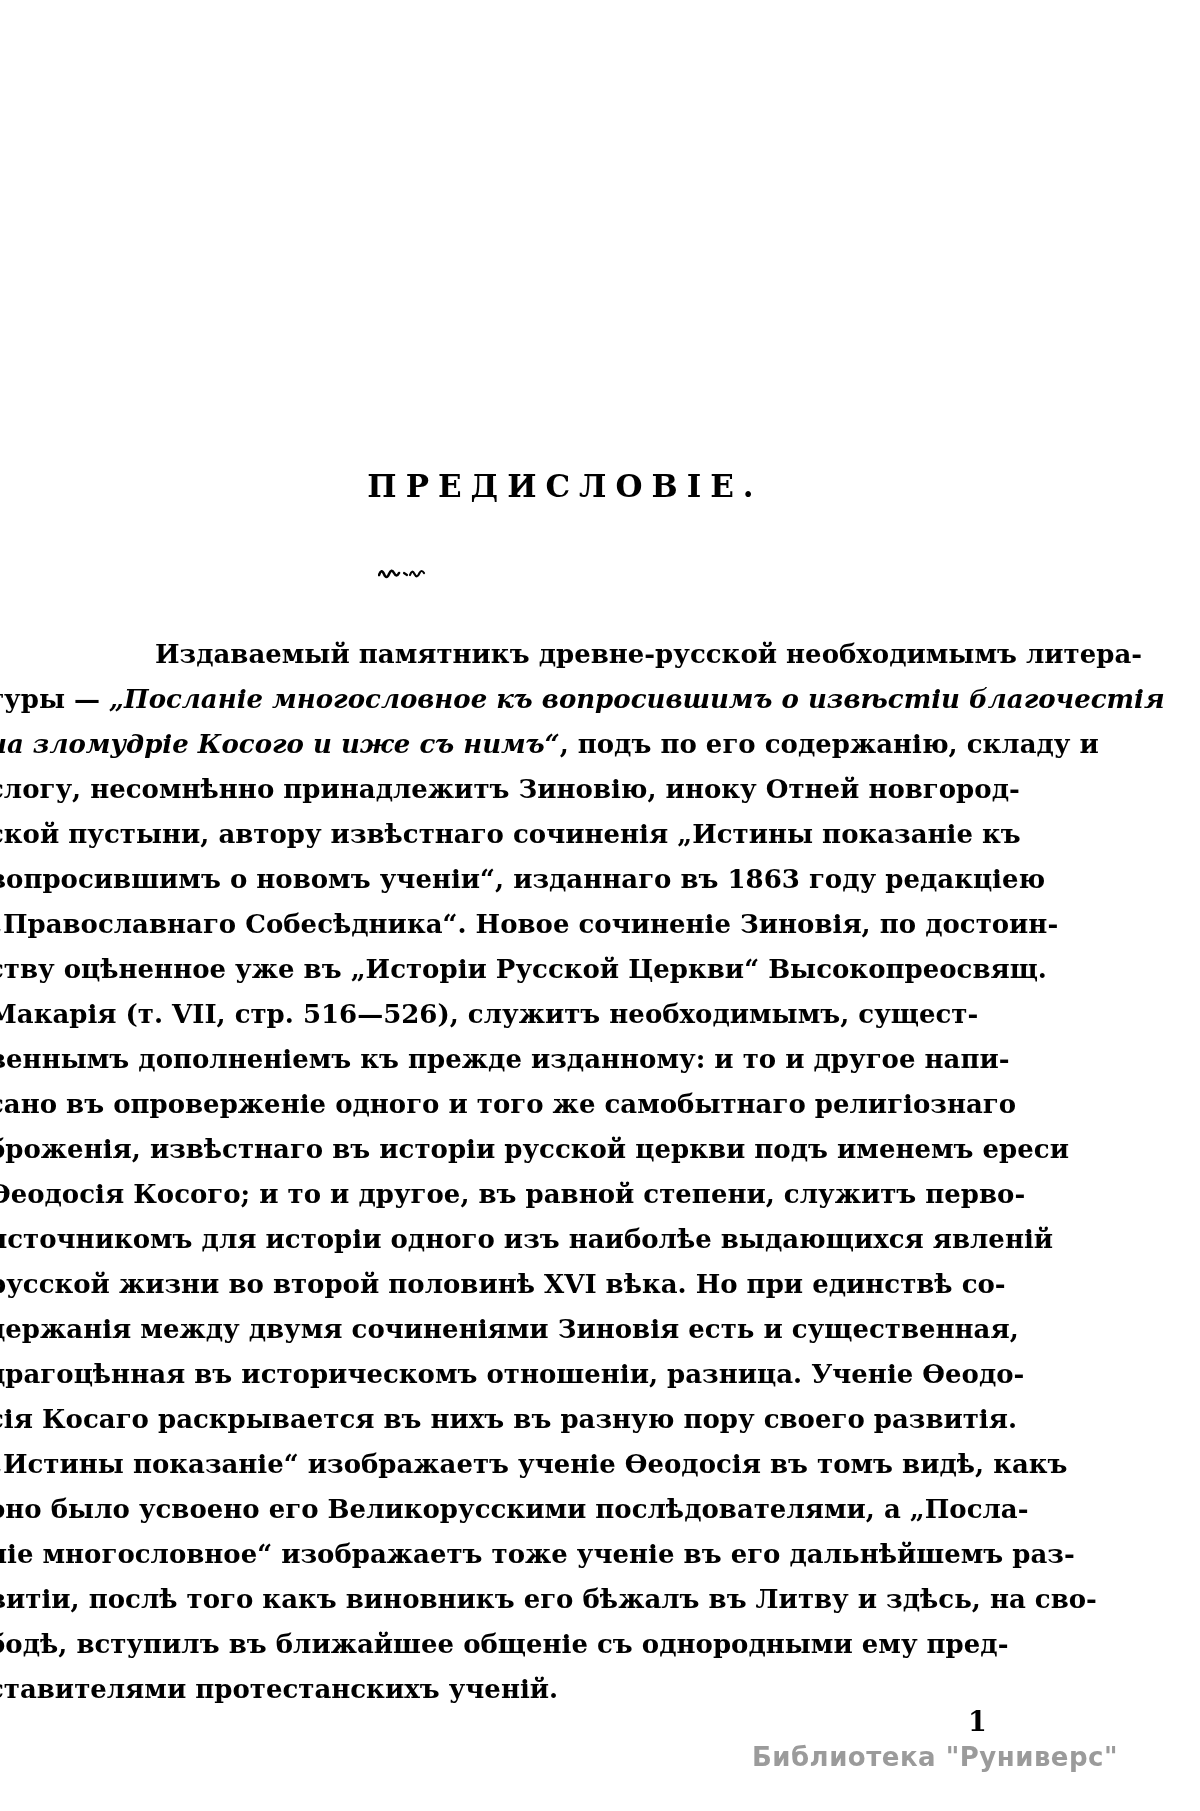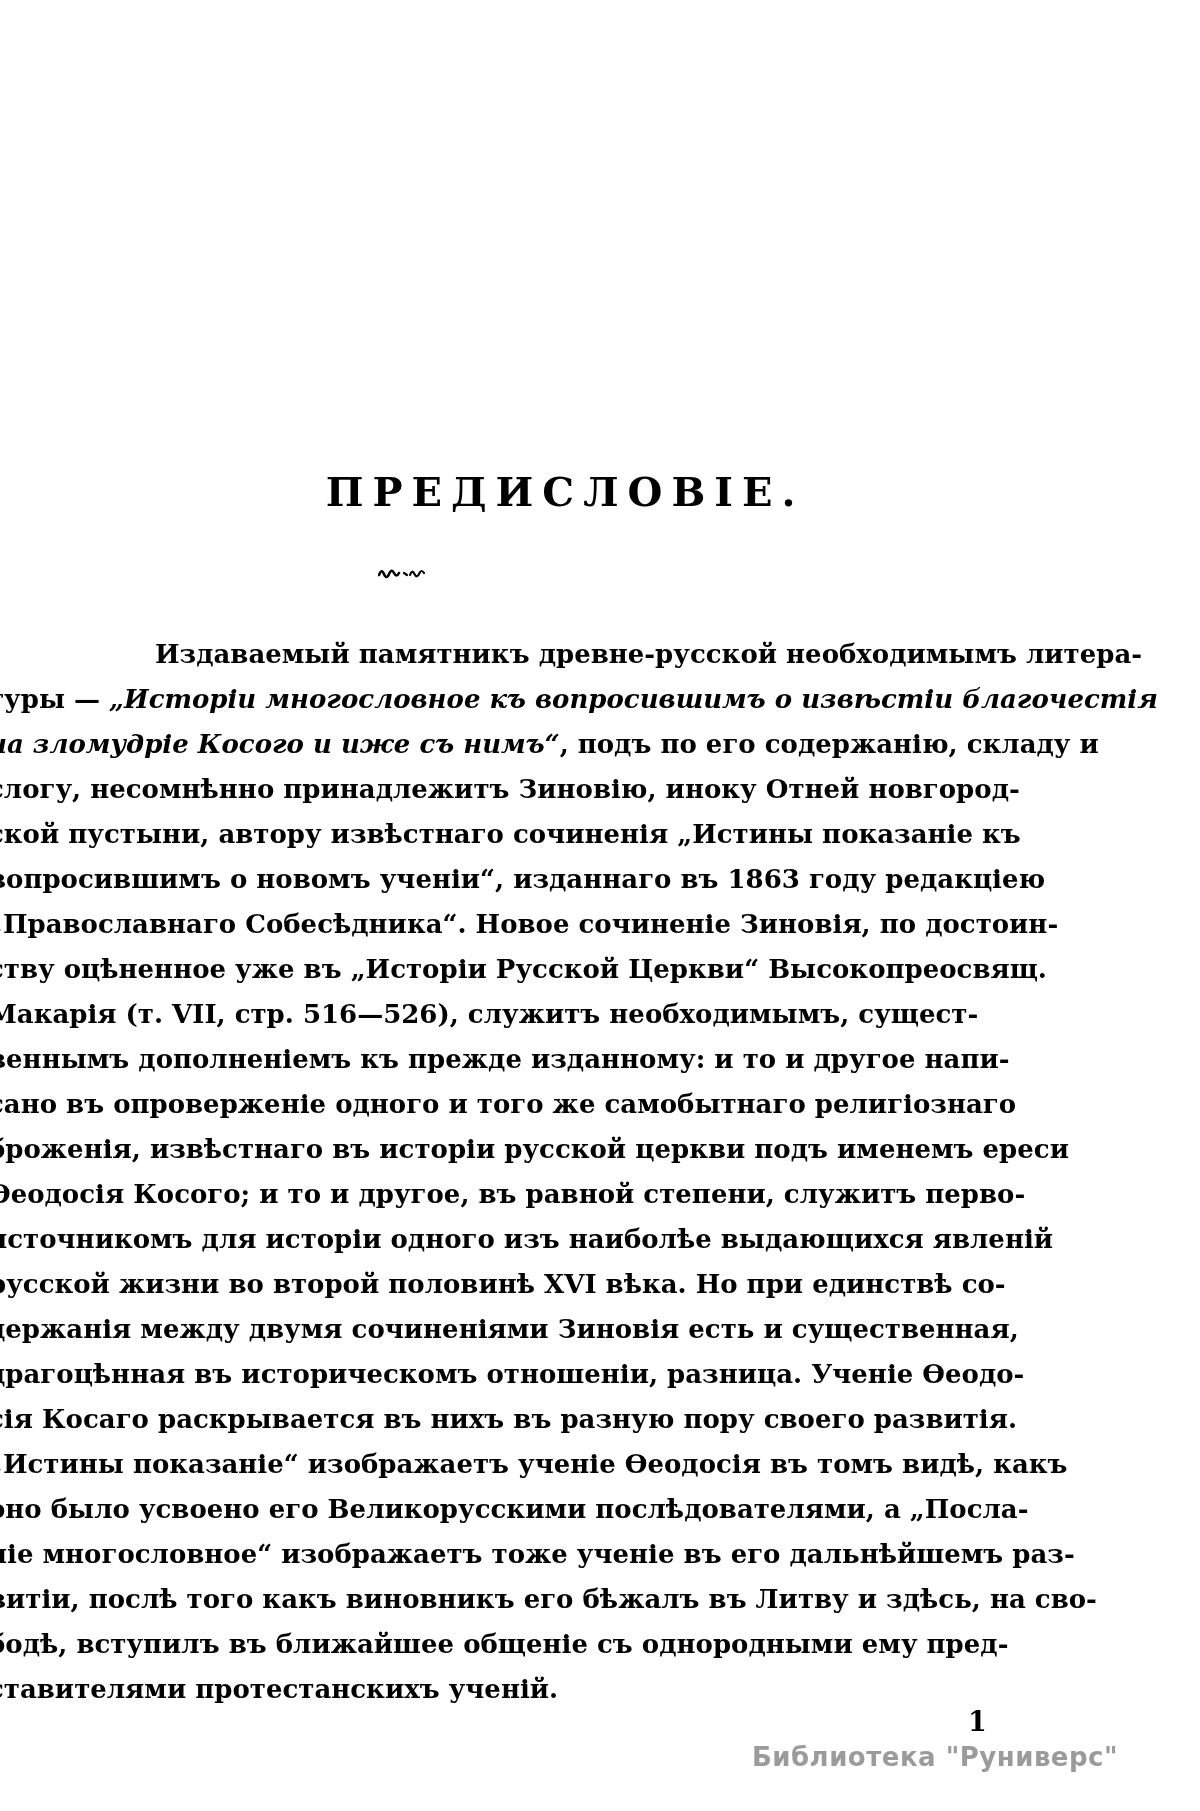--- a/index.html
+++ b/index.html
@@ -15,21 +15,21 @@
     overflow: hidden;
     font-family: "DejaVu Serif", "Liberation Serif", serif;
     color: #000000;
   }
   .title {
     position: absolute;
     top: 468px;
     left: 0;
     width: 1130px;
     text-align: center;
-    font-size: 40px;
+    font-size: 31px;
     font-weight: bold;
     letter-spacing: 9px;
     white-space: nowrap;
   }
   .ornament {
     position: absolute;
     top: 566px;
     left: 378px;
     width: 52px;
     height: 16px;
@@ -90,21 +90,21 @@
   <div class="ornament">
     <svg width="52" height="16" viewBox="0 0 52 16" xmlns="http://www.w3.org/2000/svg">
       <path d="M1 9 q2.5 -7 5 -1 q2.5 6 5 0 q2.5 -6 5 -1 q2.5 5 5 0" fill="none" stroke="#000" stroke-width="2.6" stroke-linecap="round"></path>
       <path d="M26 7 l3 2 M32 9 q2 -6 4.5 -1 q2.5 5 5 -1 q2 -4 4.5 0" fill="none" stroke="#000" stroke-width="2.2" stroke-linecap="round"></path>
     </svg>
   </div>
 
   <div class="body-text">
 
   <div class="text-line indent"><span>Издаваемый памятникъ древне-русской необходимымъ литера-</span></div>
-      <div class="text-line"><span>туры — </span><span class="it">„Исторіи многословное къ вопросившимъ о извѣстіи благочестія</span></div>
+      <div class="text-line"><span>туры — </span><span class="it">„Посланіе многословное къ вопросившимъ о извѣстіи благочестія</span></div>
       <div class="text-line"><span class="it">на зломудріе Косого и иже съ нимъ“</span><span>, подъ по его содержанію, складу и</span></div>
       <div class="text-line"><span>слогу, несомнѣнно принадлежитъ Зиновію, иноку Отней новгород-</span></div>
       <div class="text-line"><span>ской пустыни, автору извѣстнаго сочиненія „Истины показаніе къ</span></div>
       <div class="text-line"><span>вопросившимъ о новомъ ученіи“, изданнаго въ 1863 году редакціею</span></div>
       <div class="text-line"><span>„Православнаго Собесѣдника“. Новое сочиненіе Зиновія, по достоин-</span></div>
       <div class="text-line"><span>ству оцѣненное уже въ „Исторіи Русской Церкви“ Высокопреосвящ.</span></div>
       <div class="text-line"><span>Макарія (т. VII, стр. 516—526), служитъ необходимымъ, сущест-</span></div>
       <div class="text-line"><span>веннымъ дополненіемъ къ прежде изданному: и то и другое напи-</span></div>
       <div class="text-line"><span>сано въ опроверженіе одного и того же самобытнаго религіознаго</span></div>
       <div class="text-line"><span>броженія, извѣстнаго въ исторіи русской церкви подъ именемъ ереси</span></div>

